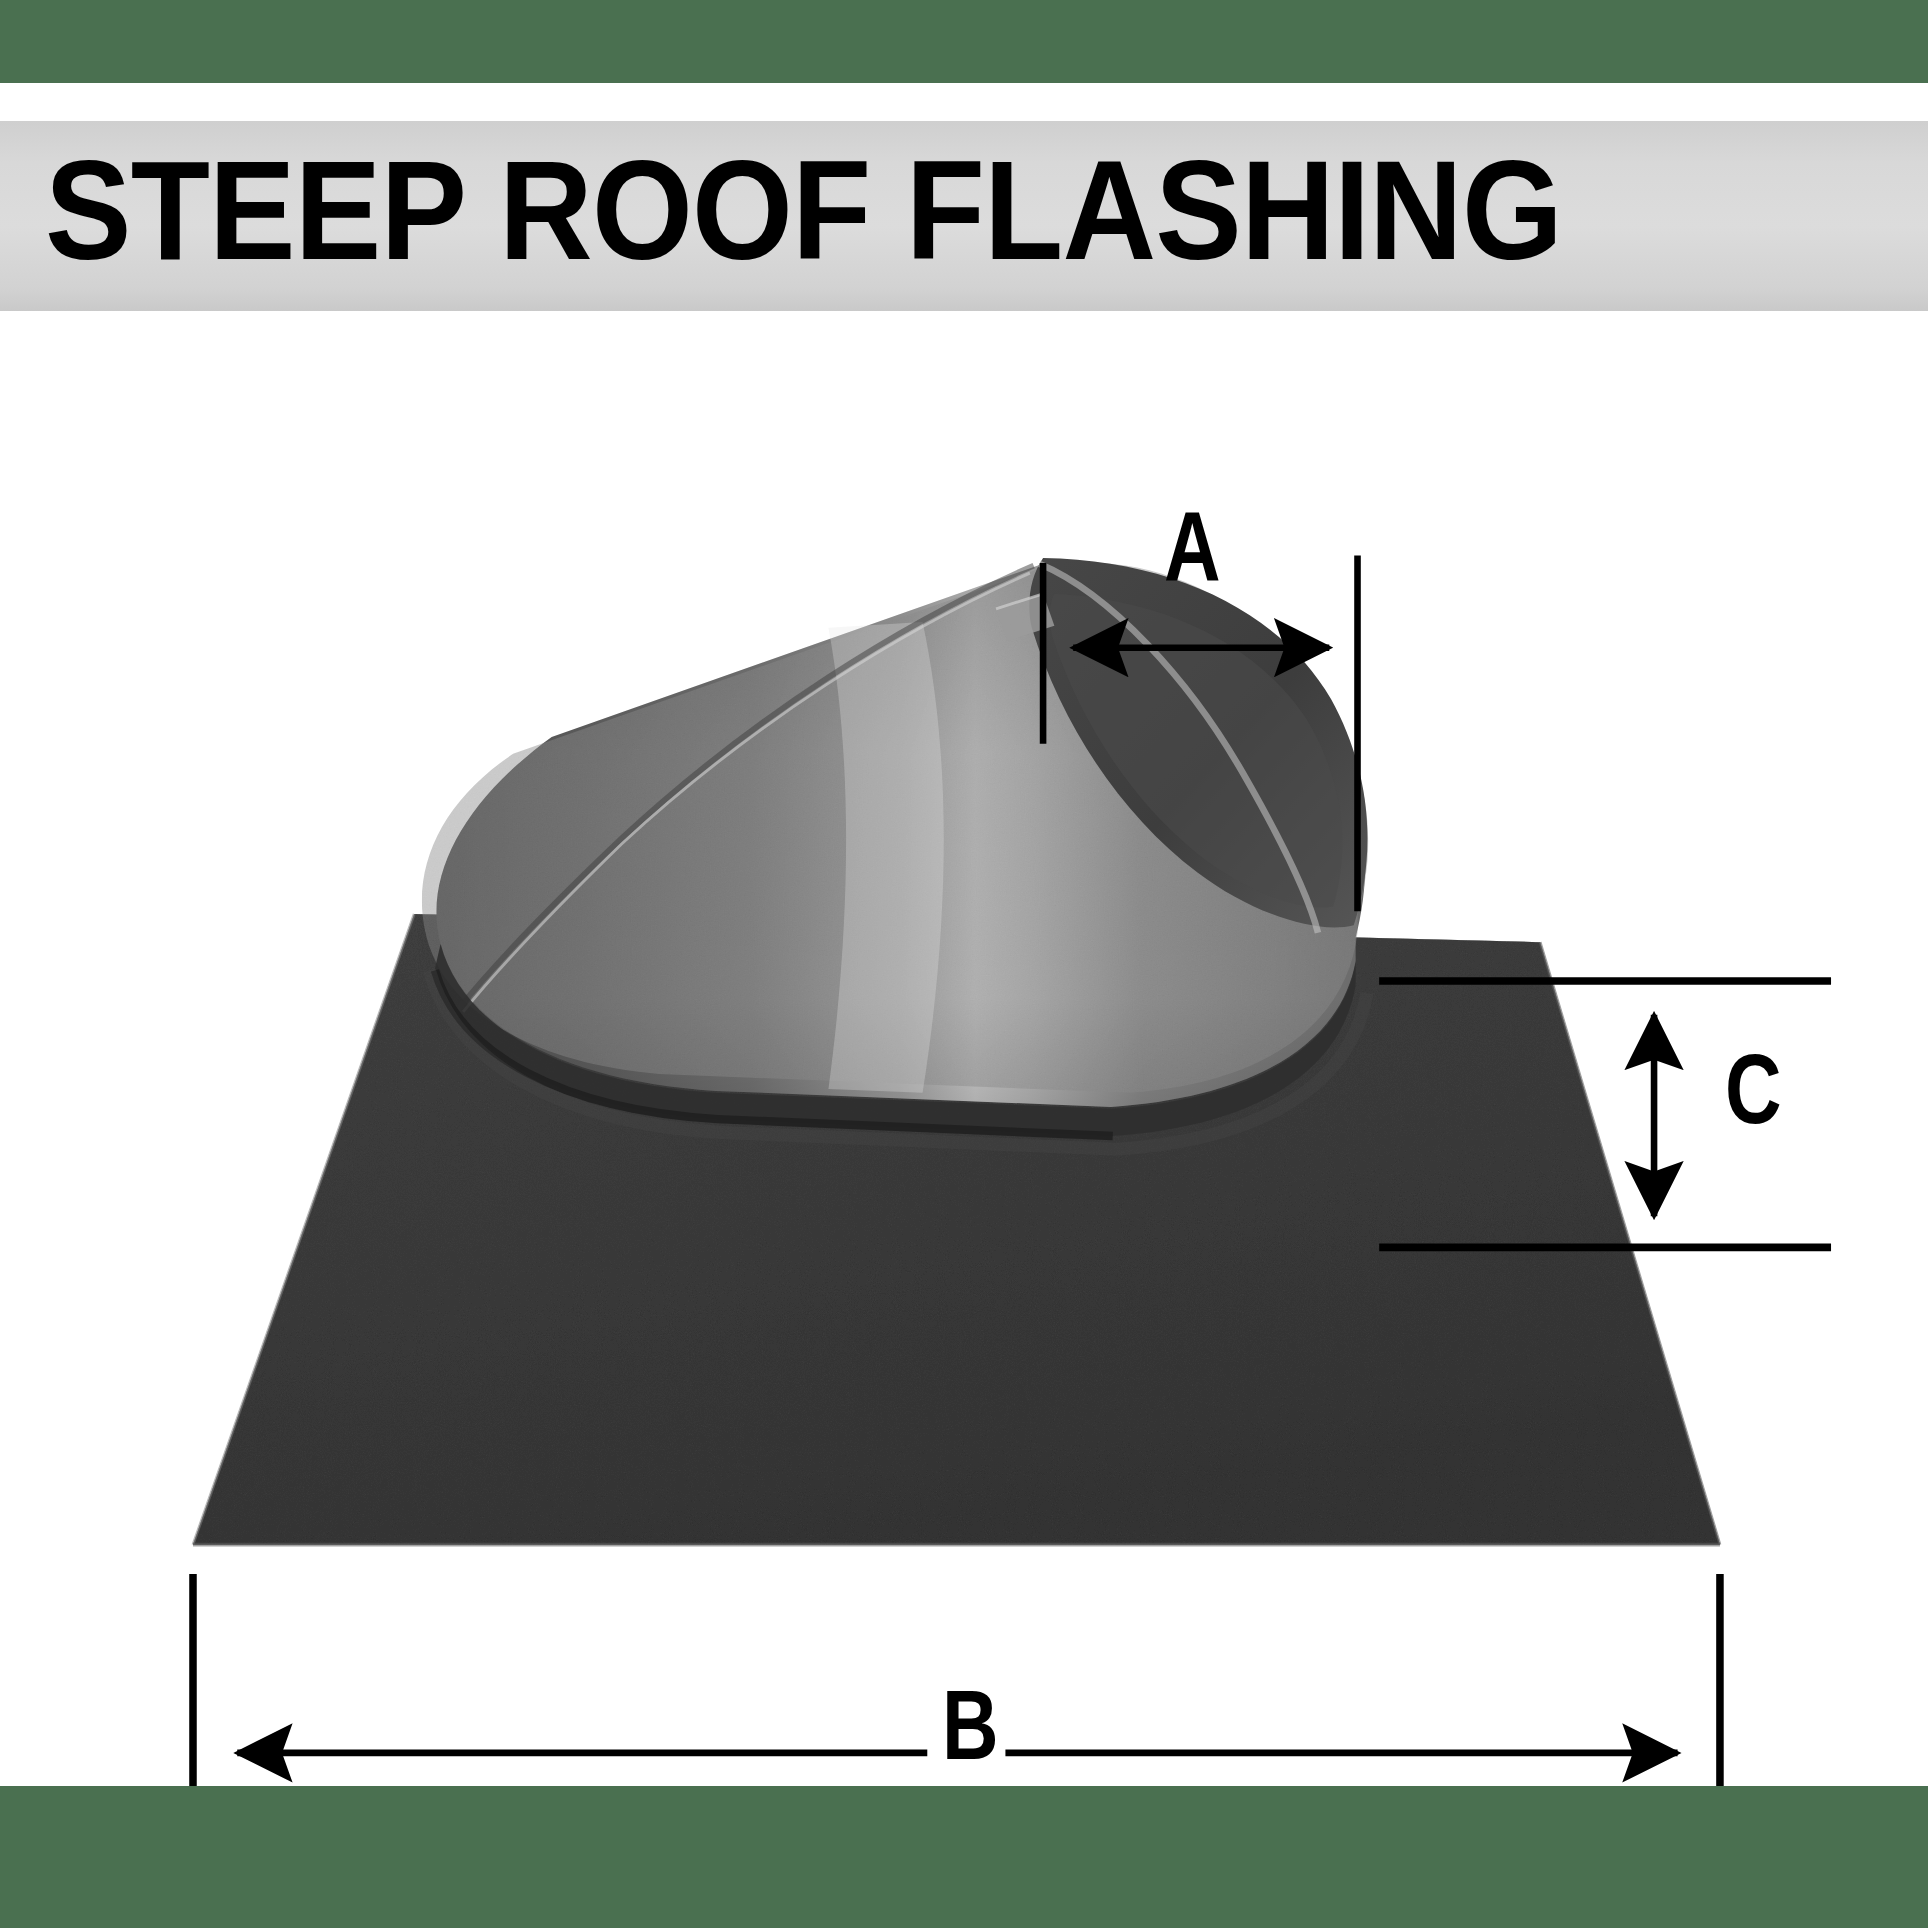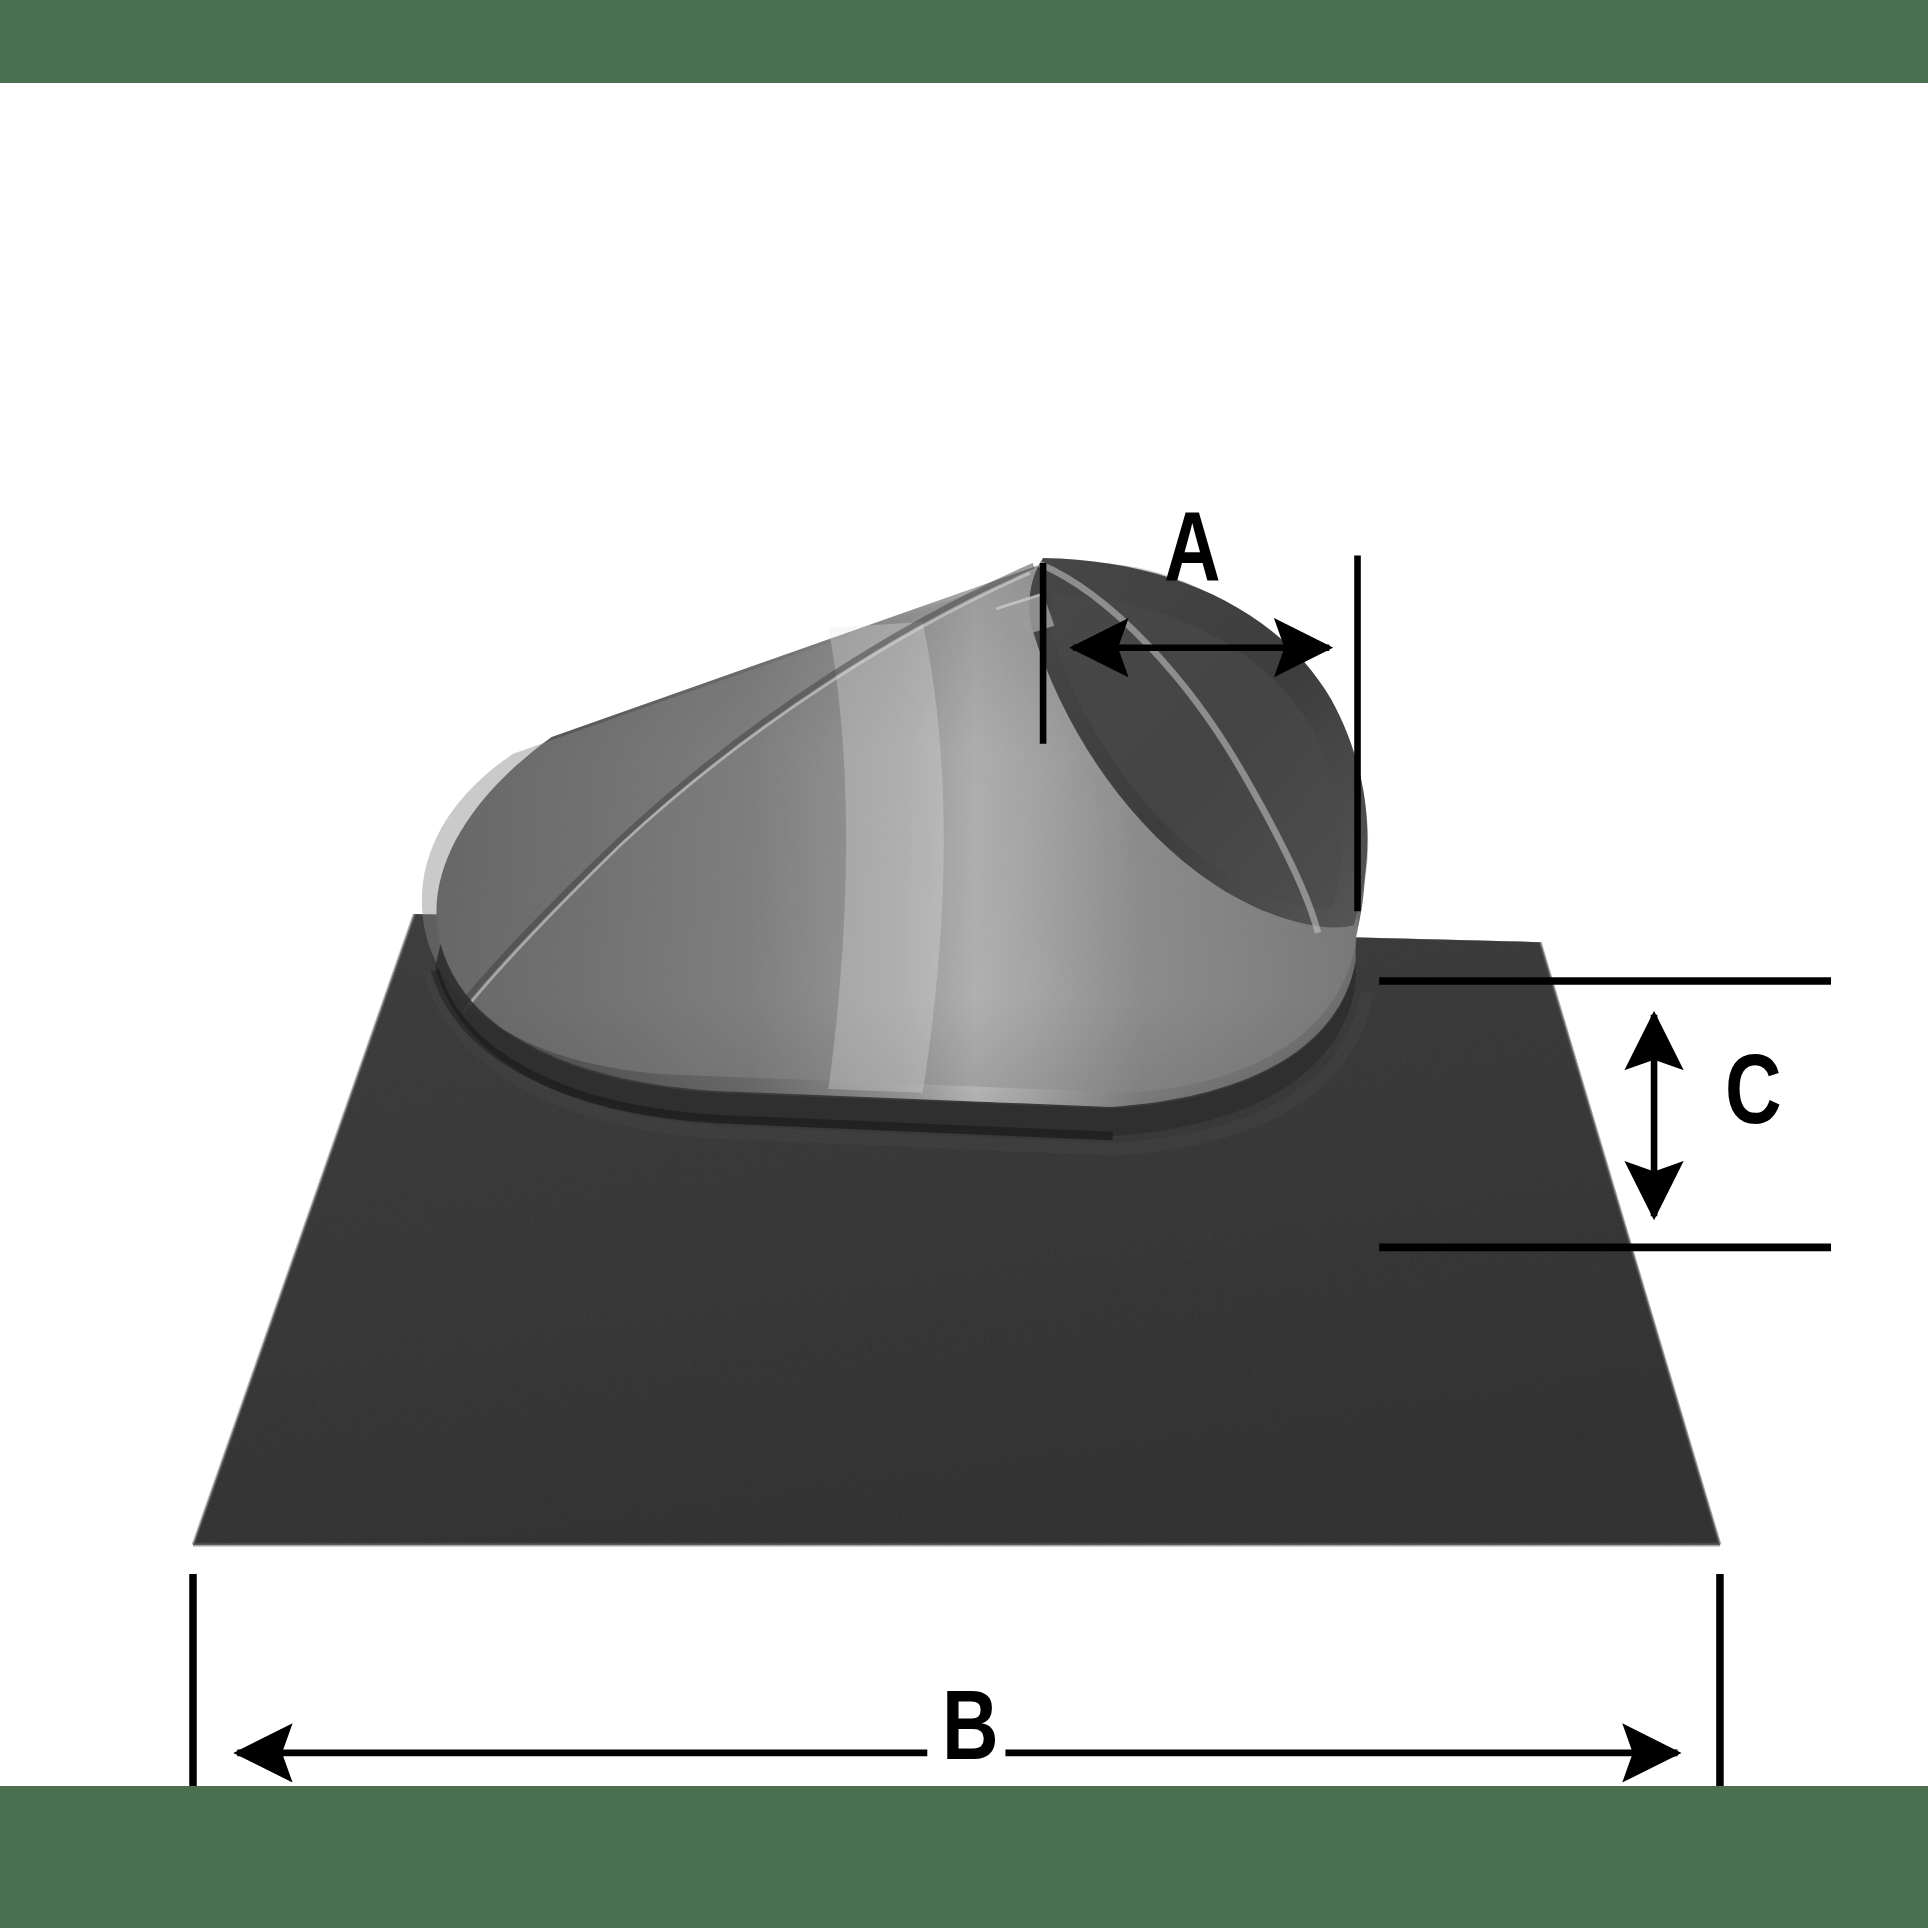--- a/index.html
+++ b/index.html
@@ -46,20 +46,23 @@
   #label-b{left:942px;top:1676px;font-size:98px;transform-origin:left top;}
   #label-c{left:1725px;top:1040px;font-size:98px;transform-origin:left top;}
 </style>
 </head>
 <body>
 
 <div id="page">
 
   <div class="green-bar" id="green-top"></div>
 
+  <div id="banner">
+    <div id="banner-title">STEEP ROOF FLASHING</div>
+  </div>
 
   <div id="stage">
 
     <div id="base-plate">
       <svg width="1928" height="1476" viewBox="0 0 2048 1567" xmlns="http://www.w3.org/2000/svg">
         <defs>
           <linearGradient id="plateGrad" x1="0" y1="0" x2="0.35" y2="1">
             <stop offset="0" stop-color="#717171"></stop>
             <stop offset="0.45" stop-color="#6b6b6b"></stop>
             <stop offset="1" stop-color="#636363"></stop>

